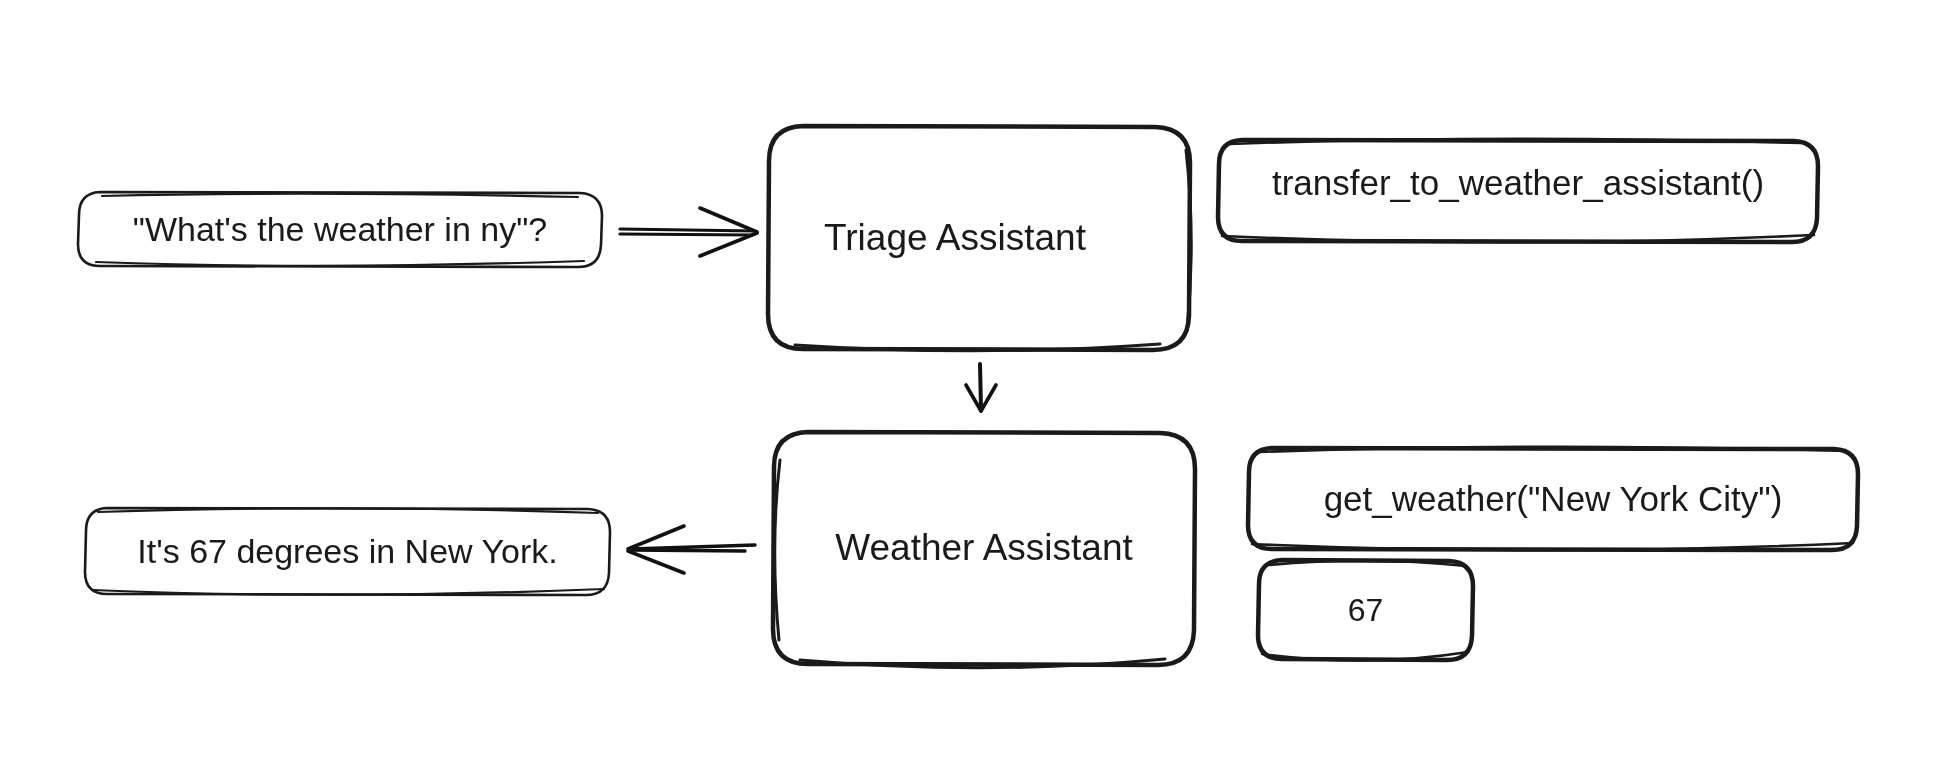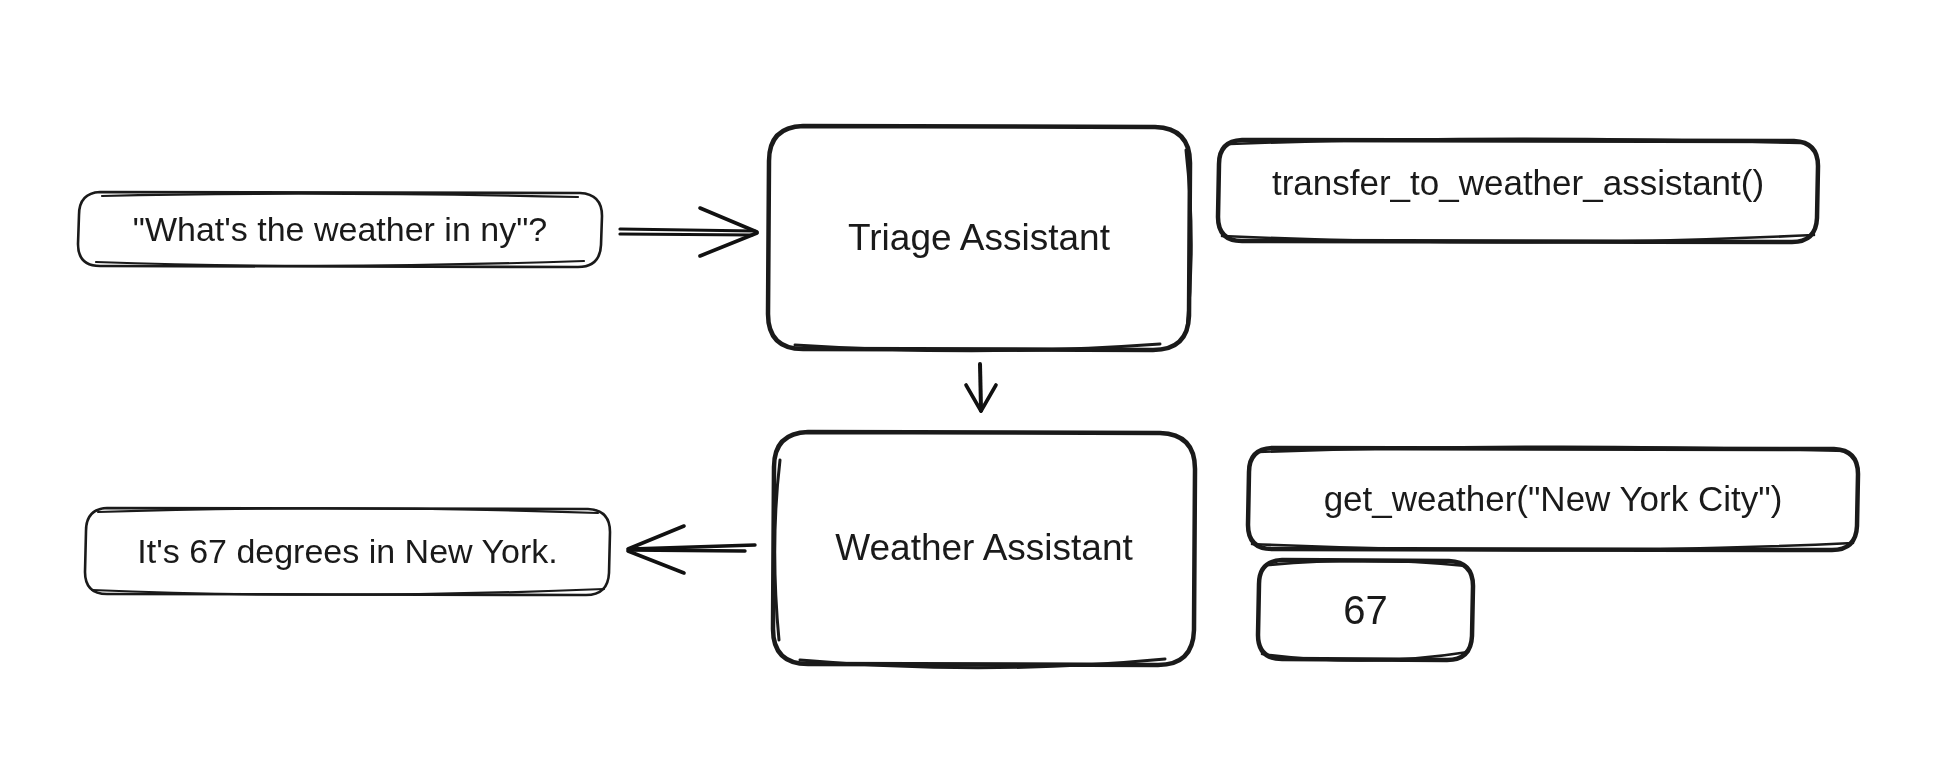--- a/index.html
+++ b/index.html
@@ -33,27 +33,27 @@
     font-size:37px;
     z-index:3;
   }
   
   .tool{
     font-size:35px;
     z-index:3;
   }
   
   .result{
-    font-size:40px;
+    font-size:32px;
     z-index:3;
   }
 
   
   #question-bubble{left:78px;  top:192px;  width:524px; height:76px;}
-  #triage-node   {left:768px; top:126px;  width:422px; height:224px;}
+  #triage-node   {left:744px; top:126px;  width:422px; height:224px;}
   #transfer-tool {left:1218px;top:132px;  width:600px; height:102px;}
   #weather-node  {left:773px; top:432px;  width:422px; height:233px;align-items:center;}
   #getweather-tool{left:1248px;top:448px; width:610px; height:102px;}
   #result-chip   {left:1258px;top:560px;  width:215px; height:100px;}
   #answer-bubble {left:85px;  top:508px;  width:525px; height:87px;}
 
   .sk{position:absolute;left:0;top:0;overflow:visible;pointer-events:none;}
 </style>
 </head>
 <body>

